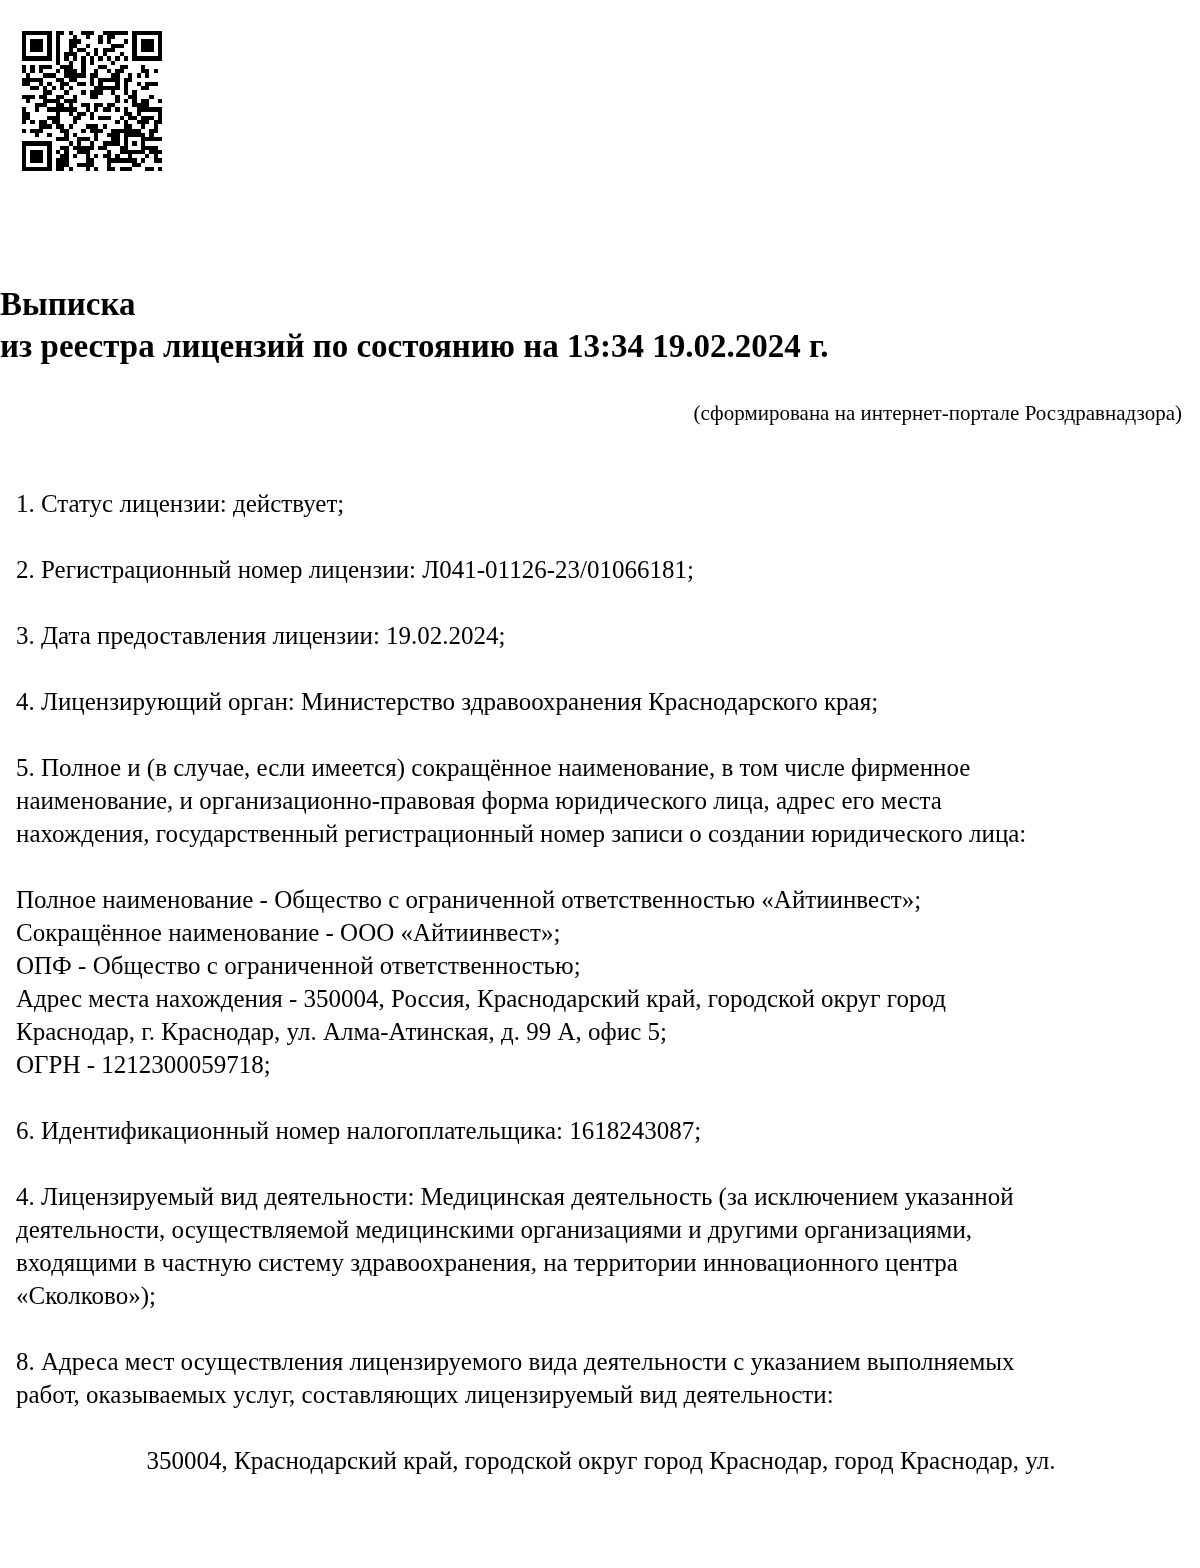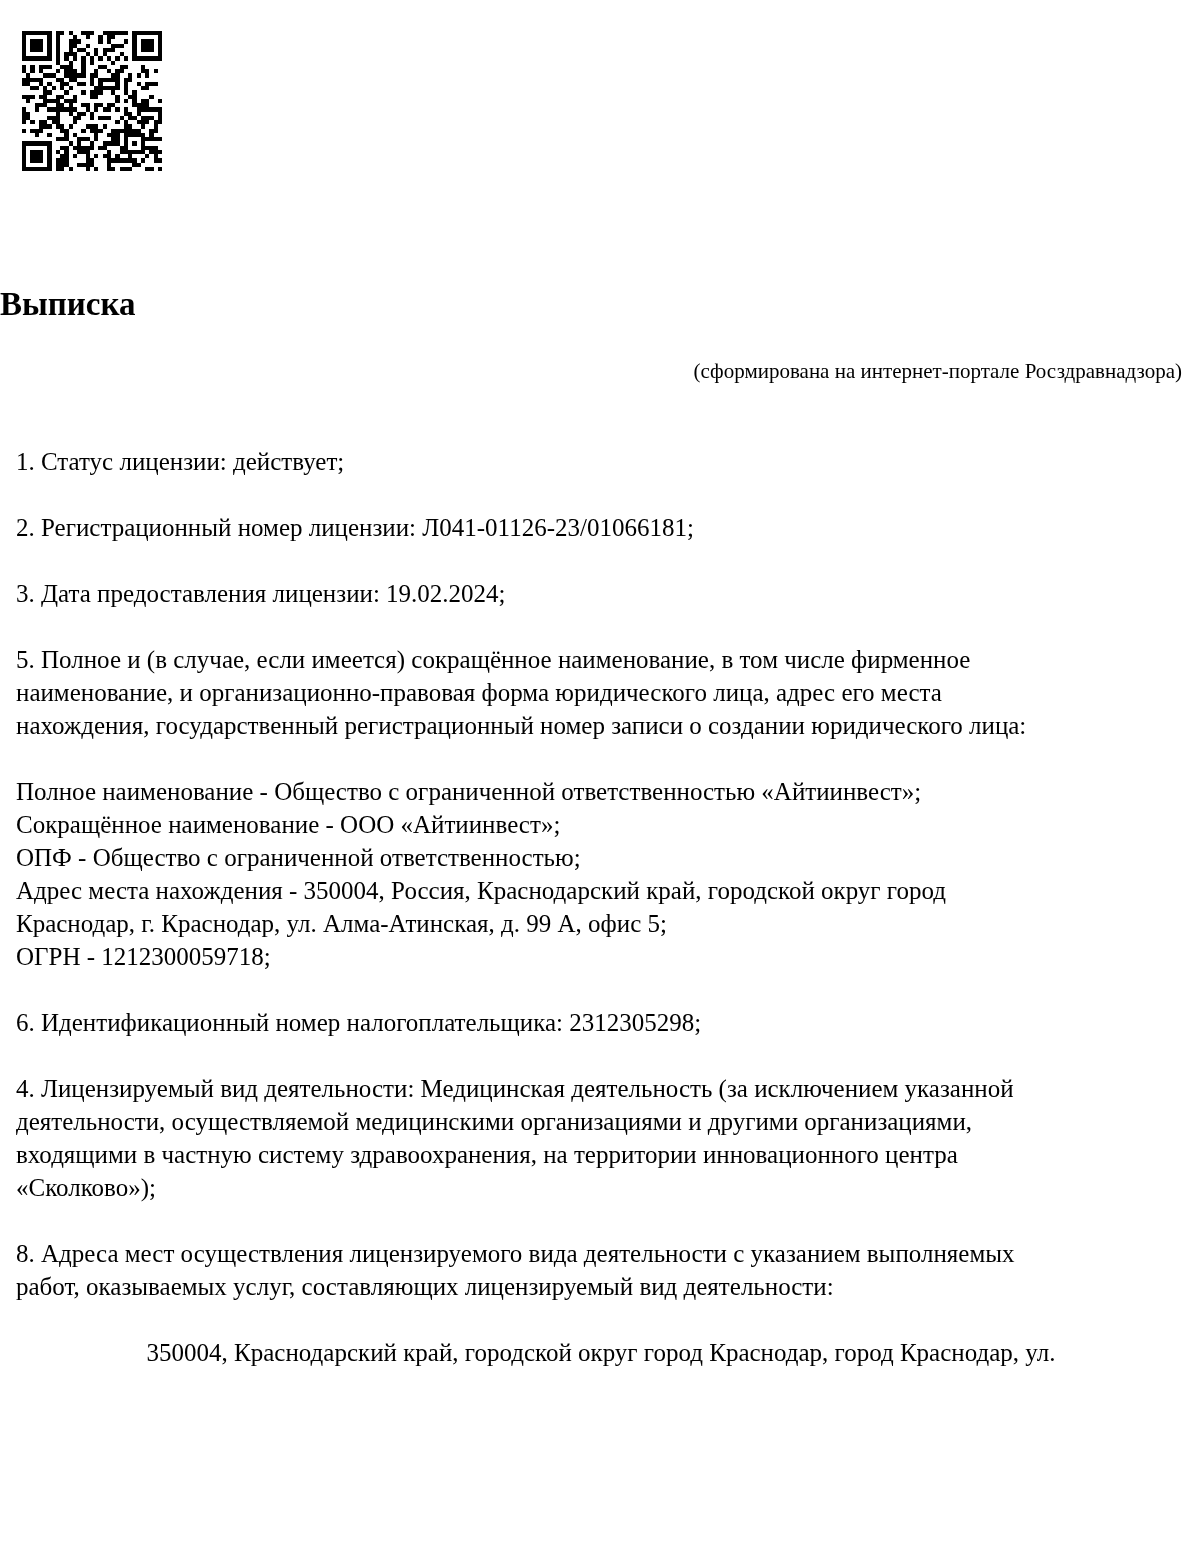--- a/index.html
+++ b/index.html
@@ -572,38 +572,40 @@
       <rect x="23" y="32" width="1" height="1" fill="#000000"></rect>
       <rect x="24" y="32" width="1" height="1" fill="#000000"></rect>
       <rect x="25" y="32" width="1" height="1" fill="#000000"></rect>
       <rect x="29" y="32" width="1" height="1" fill="#000000"></rect>
       <rect x="30" y="32" width="1" height="1" fill="#000000"></rect>
       <rect x="32" y="32" width="1" height="1" fill="#000000"></rect>
     </svg>
 
   <div class="title-block">
     <div>Выписка</div>
+    <div>из реестра лицензий по состоянию на 13:34 19.02.2024 г.</div>
   </div>
 
   <div class="subtitle">(сформирована на интернет-портале Росздравнадзора)</div>
 
   <div class="doc-body">
       <div class="para">1. Статус лицензии: действует;</div>
       <div class="para">2. Регистрационный номер лицензии: Л041-01126-23/01066181;</div>
       <div class="para">3. Дата предоставления лицензии: 19.02.2024;</div>
+      <div class="para">4. Лицензирующий орган: Министерство здравоохранения Краснодарского края;</div>
       <div class="para">5. Полное и (в случае, если имеется) сокращённое наименование, в том числе фирменное
 наименование, и организационно-правовая форма юридического лица, адрес его места
 нахождения, государственный регистрационный номер записи о создании юридического лица:</div>
       <div class="para">Полное наименование - Общество с ограниченной ответственностью «Айтиинвест»;
 Сокращённое наименование - ООО «Айтиинвест»;
 ОПФ - Общество с ограниченной ответственностью;
 Адрес места нахождения - 350004, Россия, Краснодарский край, городской округ город
 Краснодар, г. Краснодар, ул. Алма-Атинская, д. 99 А, офис 5;
 ОГРН - 1212300059718;</div>
-      <div class="para">6. Идентификационный номер налогоплательщика: 2312305298;</div>
+      <div class="para">6. Идентификационный номер налогоплательщика: 1618243087;</div>
       <div class="para">4. Лицензируемый вид деятельности: Медицинская деятельность (за исключением указанной
 деятельности, осуществляемой медицинскими организациями и другими организациями,
 входящими в частную систему здравоохранения, на территории инновационного центра
 «Сколково»);</div>
       <div class="para">8. Адреса мест осуществления лицензируемого вида деятельности с указанием выполняемых
 работ, оказываемых услуг, составляющих лицензируемый вид деятельности:</div>
       <div class="para">350004, Краснодарский край, городской округ город Краснодар, город Краснодар, ул.</div>
     </div>
 
 </div>

